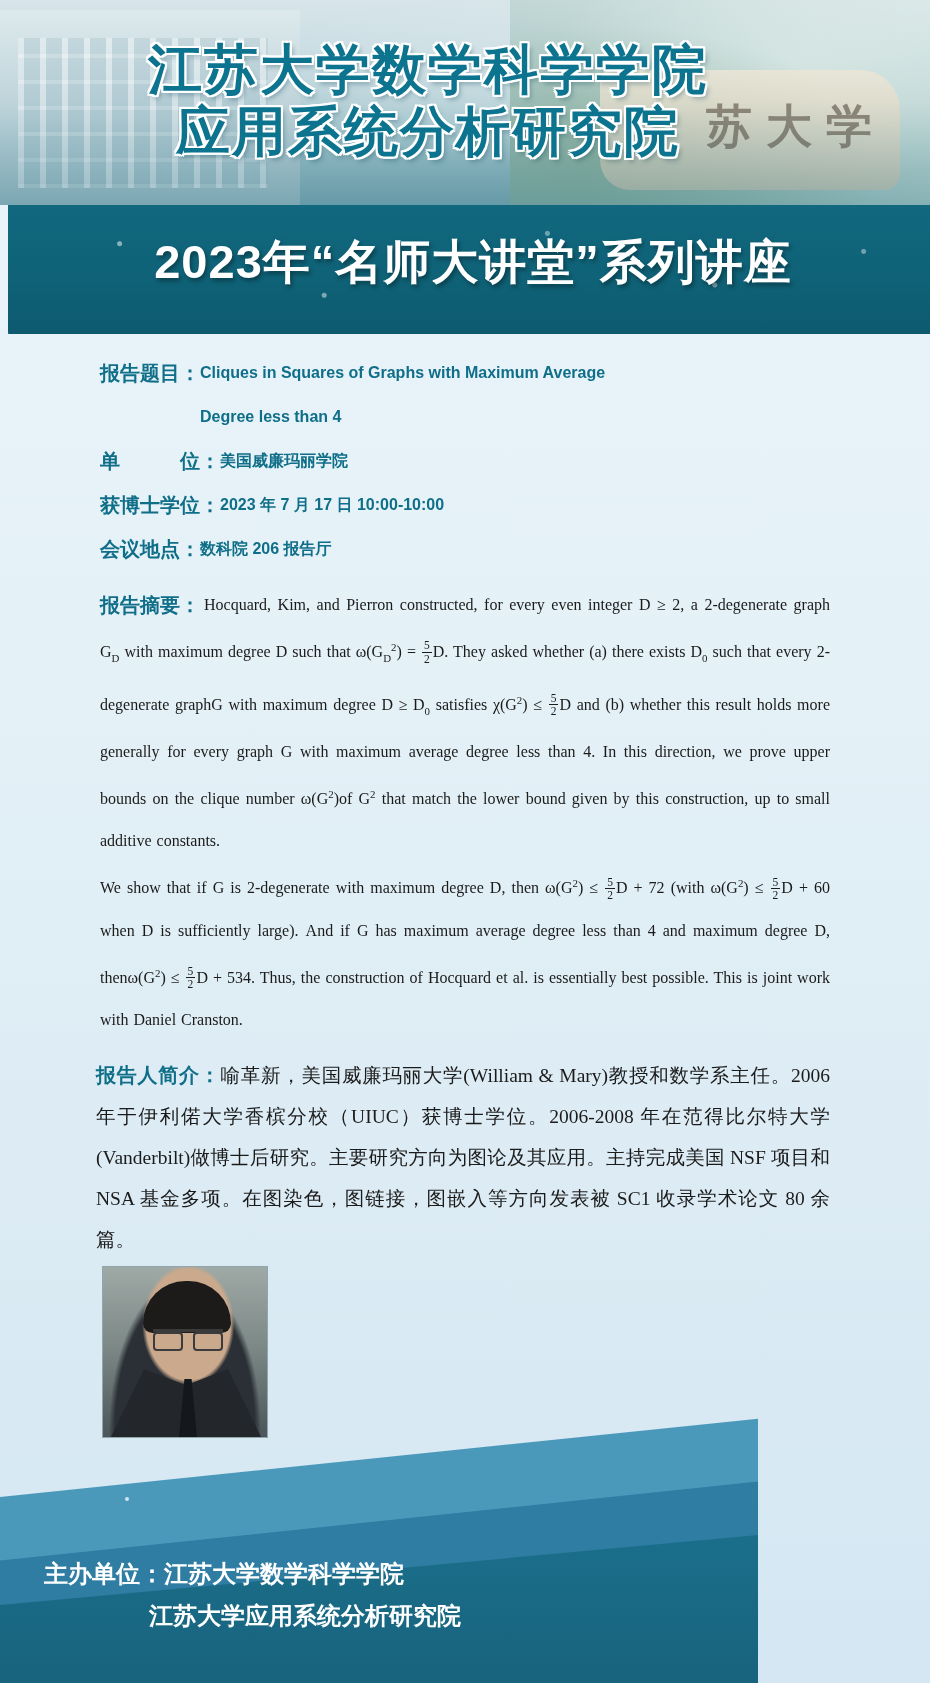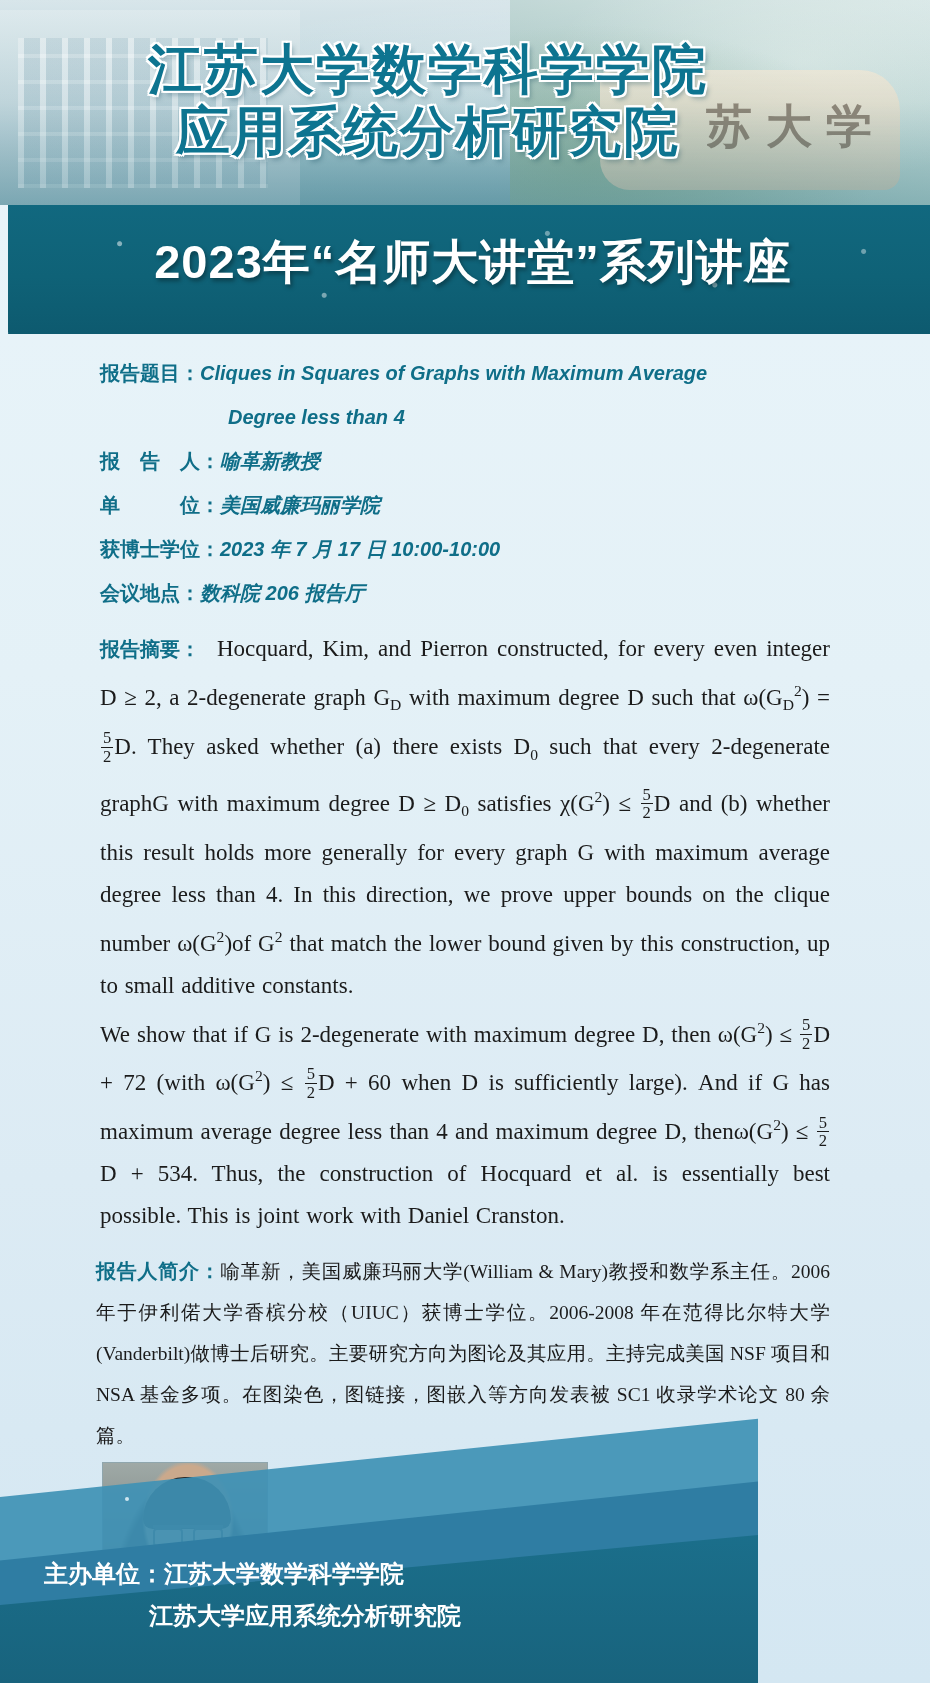--- a/index.html
+++ b/index.html
@@ -104,38 +104,37 @@
 
   .info-block { padding: 28px 84px 0 100px; }
   .row { display:flex; align-items:flex-start; margin-bottom:14px; }
   .lbl {
     flex:0 0 auto;
     color:#0f6e88; font-weight:bold; font-size:20px; line-height:30px;
     white-space:pre;
     font-family:"Liberation Sans", sans-serif;
   }
   .val {
-    color:#0f6e88; font-weight:bold; font-size:20px; line-height:30px;
-    font-family:"Liberation Sans", sans-serif;
-    font-style:italic;
+    color:#0f6e88; font-weight:bold; font-size:16px; line-height:30px;
+    font-family:"Liberation Sans", sans-serif;
   }
   .row-title .val { max-width: 600px; }
   .row-title .val .t-line { display:block; }
-  .row-title .val .t-line + .t-line { margin-top: 14px; margin-left: 28px; }
+  .row-title .val .t-line + .t-line { margin-top: 14px; }
 
   
   .abstract { padding: 6px 100px 0 100px; }
   .abs-label {
     color:#0f6e88; font-weight:bold; font-size:20px;
     font-family:"Liberation Sans", sans-serif;
-    float:left; margin-right:17px; line-height:42px;
+    float:left; margin-right:4px; line-height:42px;
   }
   .abs-text {
     font-family:"Liberation Serif", serif;
-    font-size:23px; line-height:42px;
+    font-size:16px; line-height:42px;
     color:#1b1b1b;
     text-align: justify;
     text-align-last: left;
     word-spacing: 1px;
   }
   .frac { display:inline-block; vertical-align:-0.45em; text-align:center; font-size:.72em; line-height:1.05; margin:0 1px; }
   .frac .n { display:block; border-bottom:1px solid #1b1b1b; padding:0 2px; }
   .frac .d { display:block; padding:0 2px; }
   sub, sup { font-size:.68em; }
 
@@ -238,24 +237,20 @@
     <div class="info-block">
 
       <div class="row row-title">
         <div class="lbl">报告题目：</div>
         <div class="val">
           <span class="t-line">Cliques in Squares of Graphs with Maximum Average</span>
           <span class="t-line">Degree less than 4</span>
         </div>
       </div>
 
-      <div class="row">
-        <div class="lbl">报　告　人：</div>
-        <div class="val">喻革新教授</div>
-      </div>
 
       <div class="row">
         <div class="lbl">单　　　位：</div>
         <div class="val">美国威廉玛丽学院</div>
       </div>
 
       <div class="row">
         <div class="lbl">获博士学位：</div>
         <div class="val">2023 年 7 月 17 日 10:00-10:00</div>
       </div>

